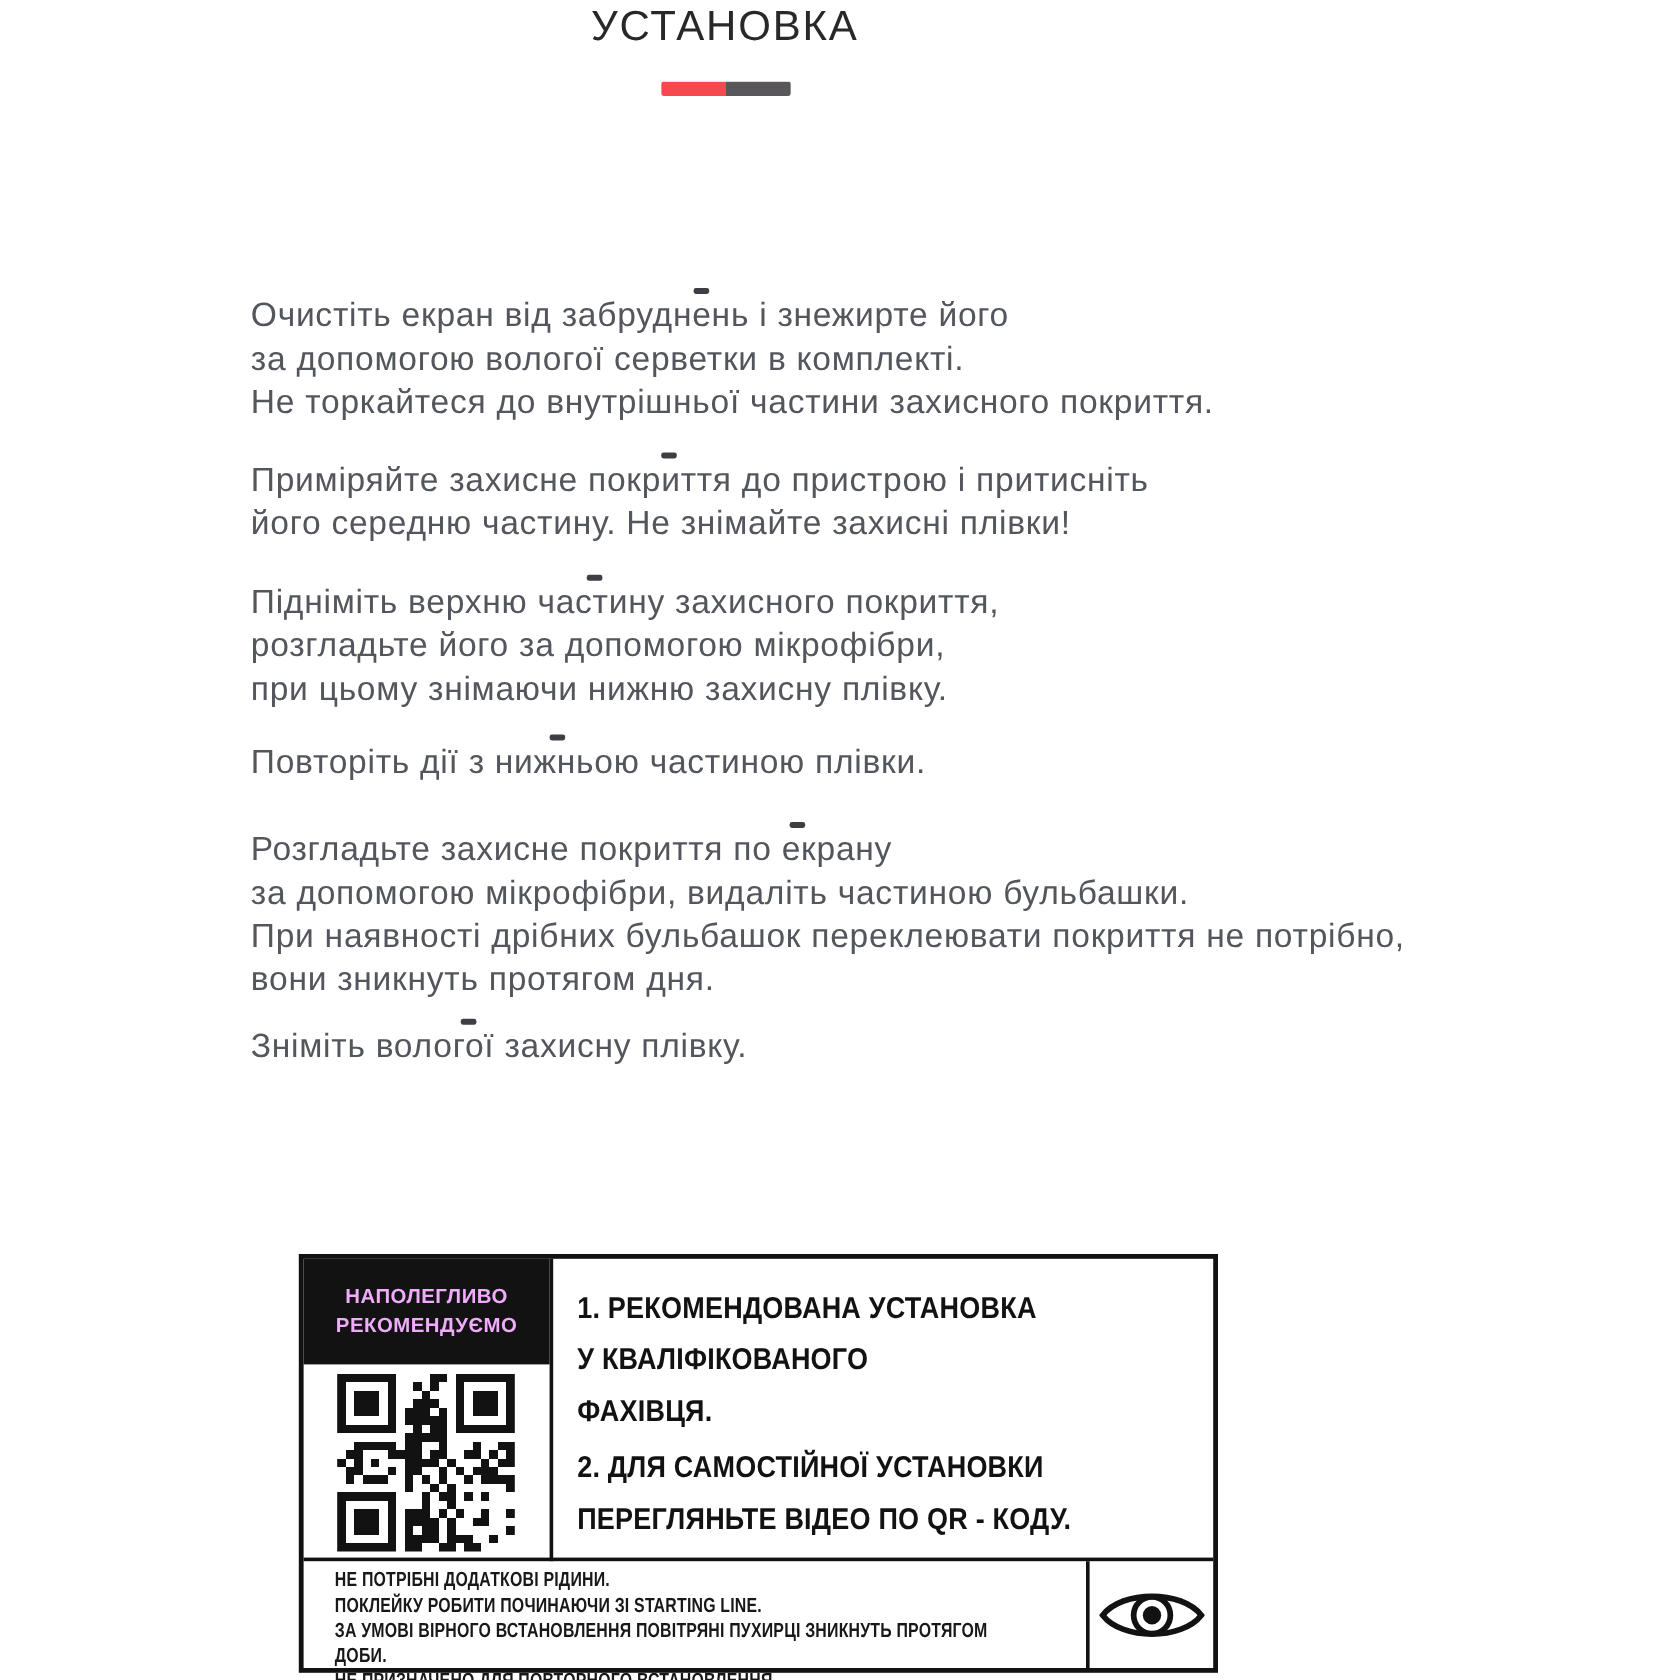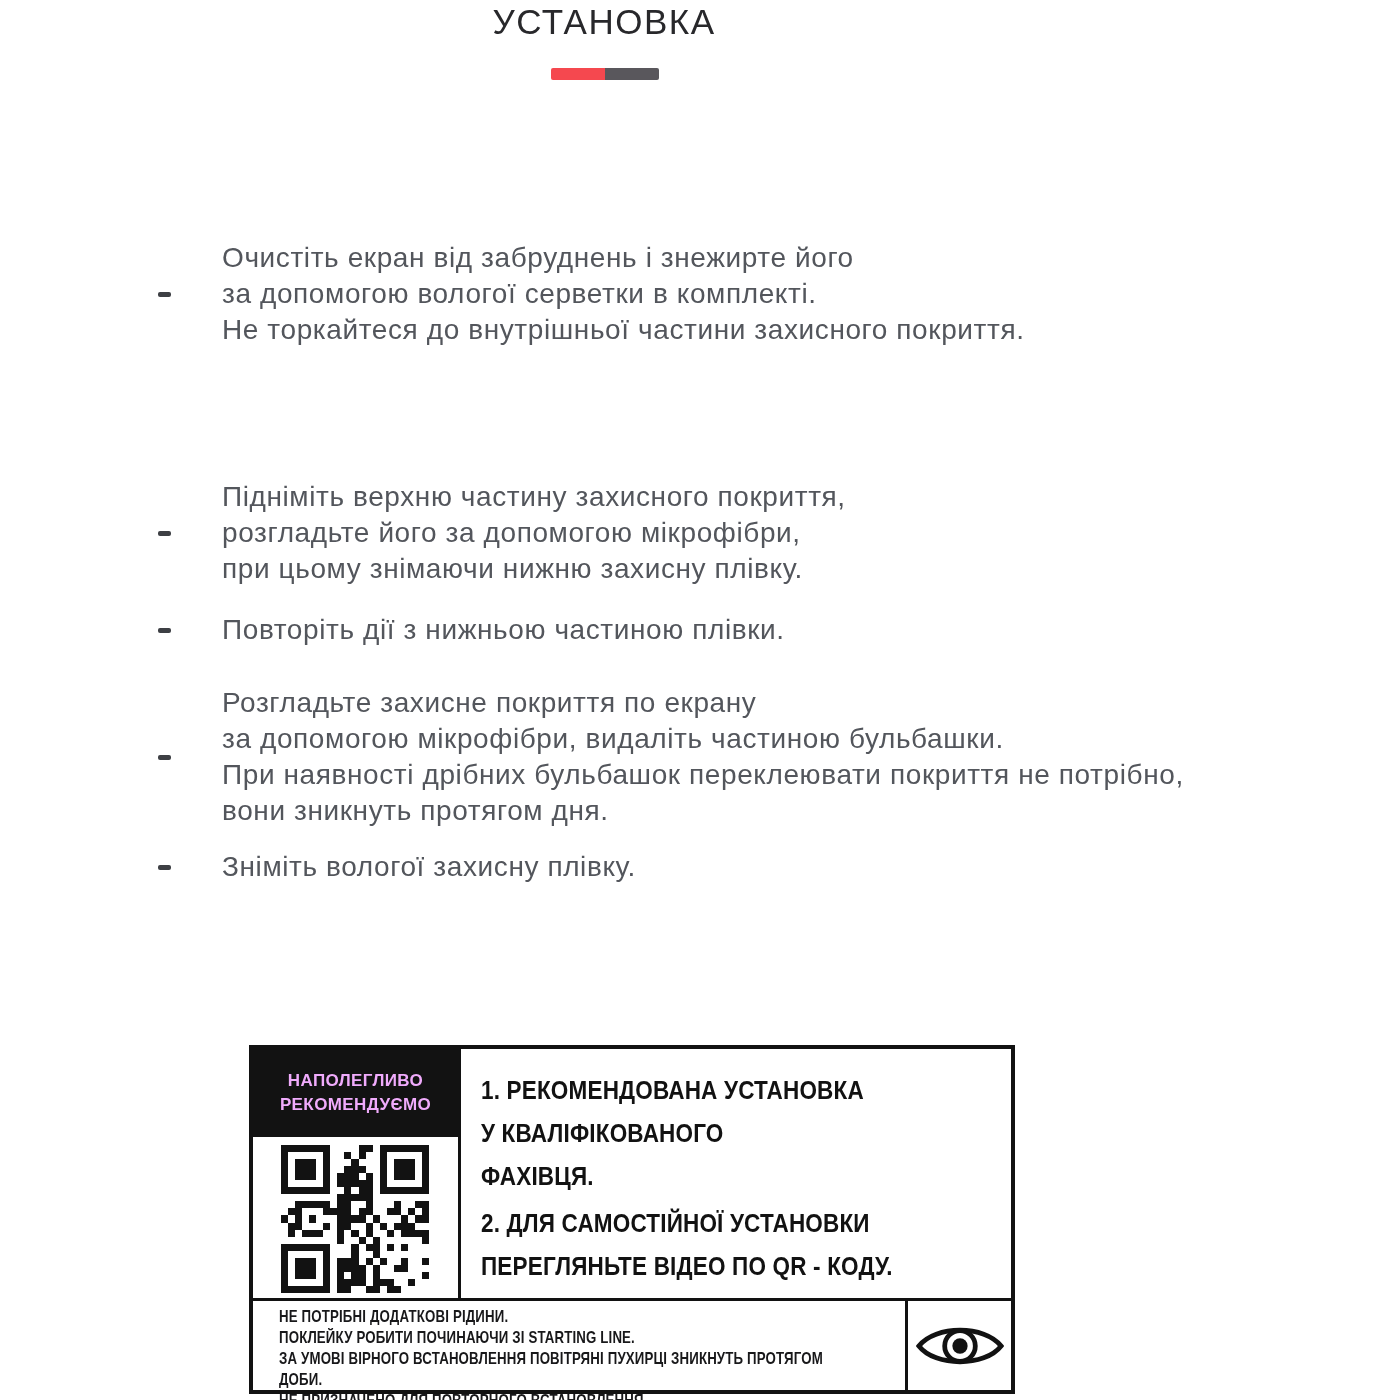--- a/index.html
+++ b/index.html
@@ -12,21 +12,21 @@
   .title{
     position:absolute;left:604px;top:2px;transform:translateX(-50%);
     font-size:35px;font-weight:400;letter-spacing:1.5px;color:#28282b;white-space:nowrap;
   }
   .divider{
     position:absolute;left:551px;top:68px;width:108px;height:12px;display:flex;border-radius:2px;overflow:hidden;
   }
   .divider .seg{flex:1;height:100%;}
   
   .step{
-    position:absolute;left:158px;display:flex;align-items:center;
+    position:absolute;left:158px;display:flex;align-items:center;flex-direction:column;
   }
   .dash{
     width:13px;height:5px;border-radius:2px;background:#3d3f44;flex:0 0 auto;
   }
   .step-text{
     margin-left:51px;white-space:pre-line;
     font-size:28px;line-height:36px;letter-spacing:0.6px;color:#53565c;
   }
   
   .rbox{
@@ -67,20 +67,25 @@
   <div class="divider">
     <div class="seg" style="background: rgb(245, 72, 79);"></div>
     <div class="seg" style="background: rgb(89, 87, 92);"></div>
   </div>
 
   <div class="step" style="top:240px">
     <div class="dash"></div>
     <div class="step-text">Очистіть екран від забруднень і знежирте його
 за допомогою вологої серветки в комплекті.
 Не торкайтеся до внутрішньої частини захисного покриття.</div>
+  </div>
+  <div class="step" style="top:377px">
+    <div class="dash"></div>
+    <div class="step-text">Приміряйте захисне покриття до пристрою і притисніть
+його середню частину. Не знімайте захисні плівки!</div>
   </div>
   <div class="step" style="top:612px">
     <div class="dash"></div>
     <div class="step-text">Повторіть дії з нижньою частиною плівки.</div>
   </div>
   <div class="step" style="top:479px">
     <div class="dash"></div>
     <div class="step-text">Підніміть верхню частину захисного покриття,
 розгладьте його за допомогою мікрофібри,
 при цьому знімаючи нижню захисну плівку.</div>

